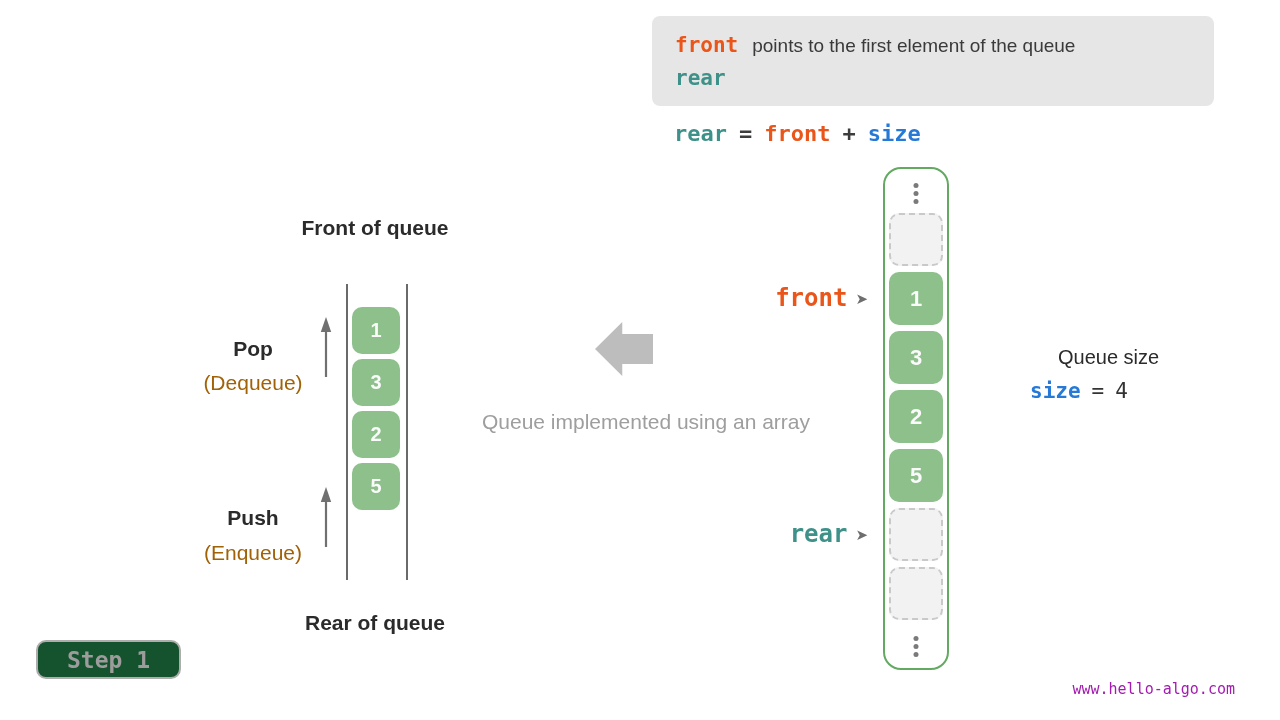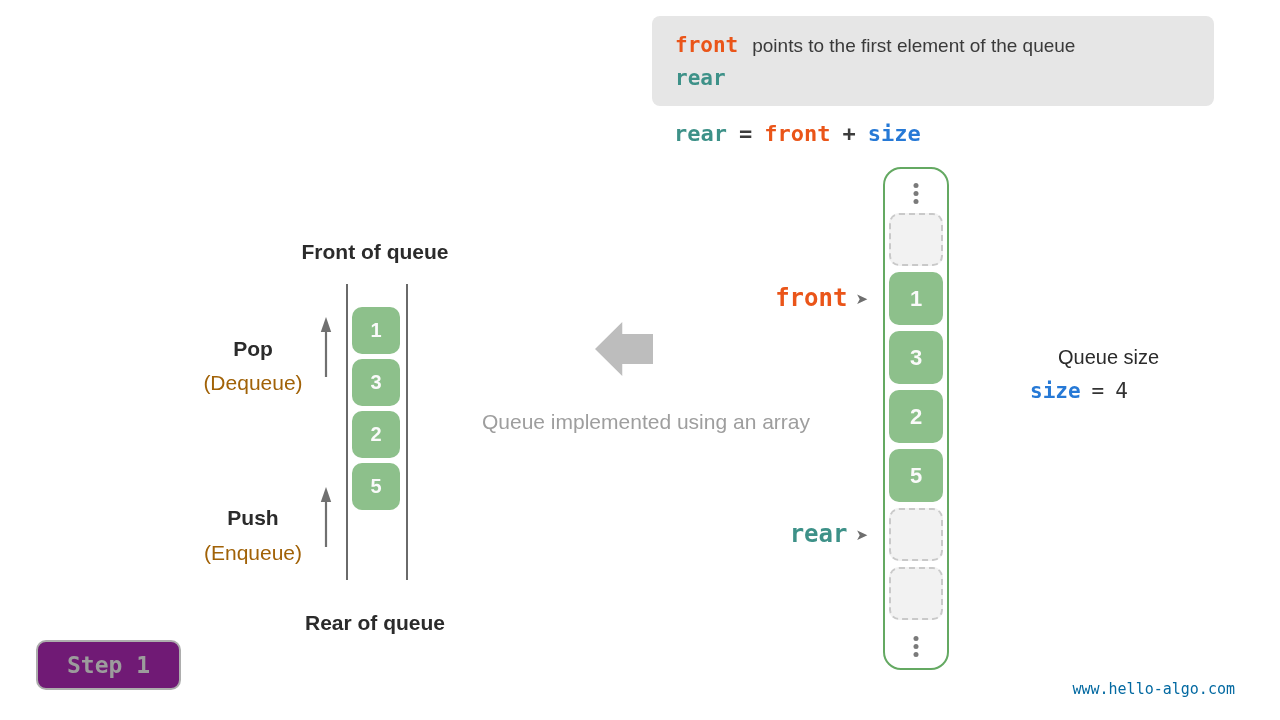--- a/index.html
+++ b/index.html
@@ -61,27 +61,27 @@
   .p-orange{color:var(--accent-orange);}
   .p-teal{color:var(--accent-teal);}
 
   
   .qsize-title{position:absolute;left:1058px;top:346px;font-size:20px;color:#2B2B2B;}
   .qsize-row{position:absolute;left:1030px;top:379px;display:flex;gap:11px;align-items:baseline;
              font-family:"DejaVu Sans Mono",monospace;font-size:21px;color:#333;}
   .qsize-row .var{font-weight:bold;color:var(--accent-blue);}
 
   
-  .step-badge{position:absolute;left:36px;top:640px;width:145px;height:50px;background:#701a75;
+  .step-badge{position:absolute;left:36px;top:640px;width:145px;height:39px;background:#14532d;
               border:2px solid #ADADAD;border-radius:10px;display:flex;align-items:center;
               justify-content:center;font-family:"DejaVu Sans Mono",monospace;font-weight:bold;
               font-size:23px;color:#9C9C9C;}
 
   .watermark{position:absolute;left:1035px;top:680px;width:200px;text-align:right;
-             font-family:"DejaVu Sans Mono",monospace;font-size:15px;color:#0369a1;}
+             font-family:"DejaVu Sans Mono",monospace;font-size:15px;color:#a21caf;}
 </style>
 </head>
 <body>
 
 <div class="canvas">
 
   <div class="legend">
     <div class="legend-row">
       <span class="kw kw-orange">front</span>
       <span>points to the first element of the queue</span>
@@ -92,21 +92,21 @@
   </div>
 
   <div class="formula">
     <span class="f-teal">rear</span>
     <span class="op">=</span>
     <span class="f-orange">front</span>
     <span class="op">+</span>
     <span class="f-blue">size</span>
   </div>
 
-  <div class="label-bold" style="left:275px;top:240px;width:200px;">Front of queue</div>
+  <div class="label-bold" style="left:275px;top:216px;width:200px;">Front of queue</div>
   <div class="vline" style="left:346px;"></div>
   <div class="vline" style="left:406px;"></div>
 
   <div class="lq-cell" style="top:307px;">1</div>
   <div class="lq-cell" style="top:359px;">3</div>
   <div class="lq-cell" style="top:411px;">2</div>
   <div class="lq-cell" style="top:463px;">5</div>
 
   <svg class="up-arrow" style="top:317px;" viewBox="0 0 14 62">
     <line x1="7" y1="60" x2="7" y2="13" stroke="#707070" stroke-width="2.2"></line>

